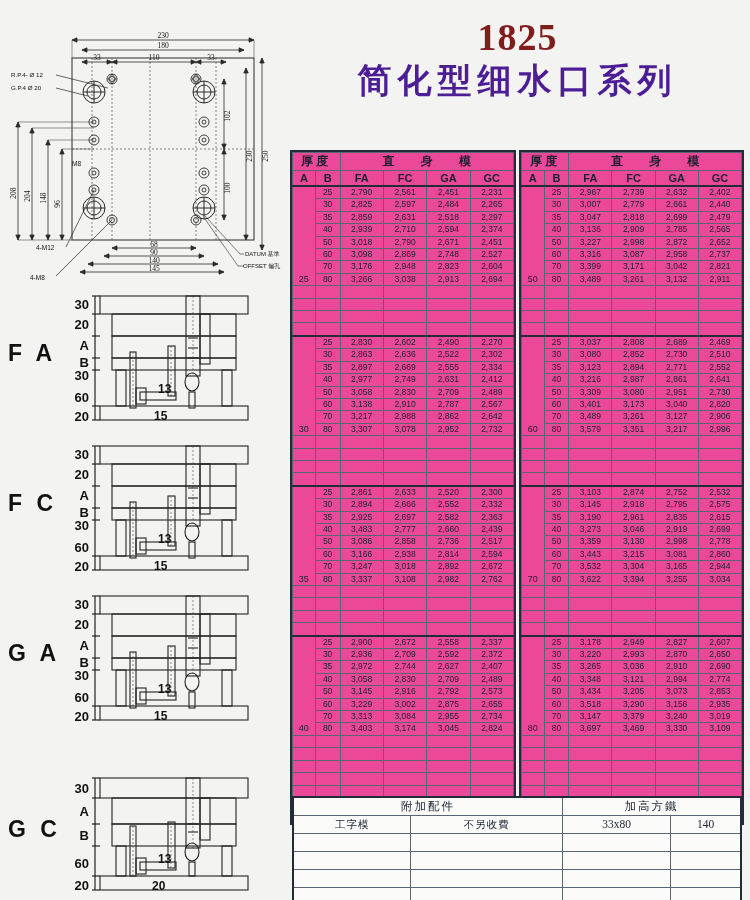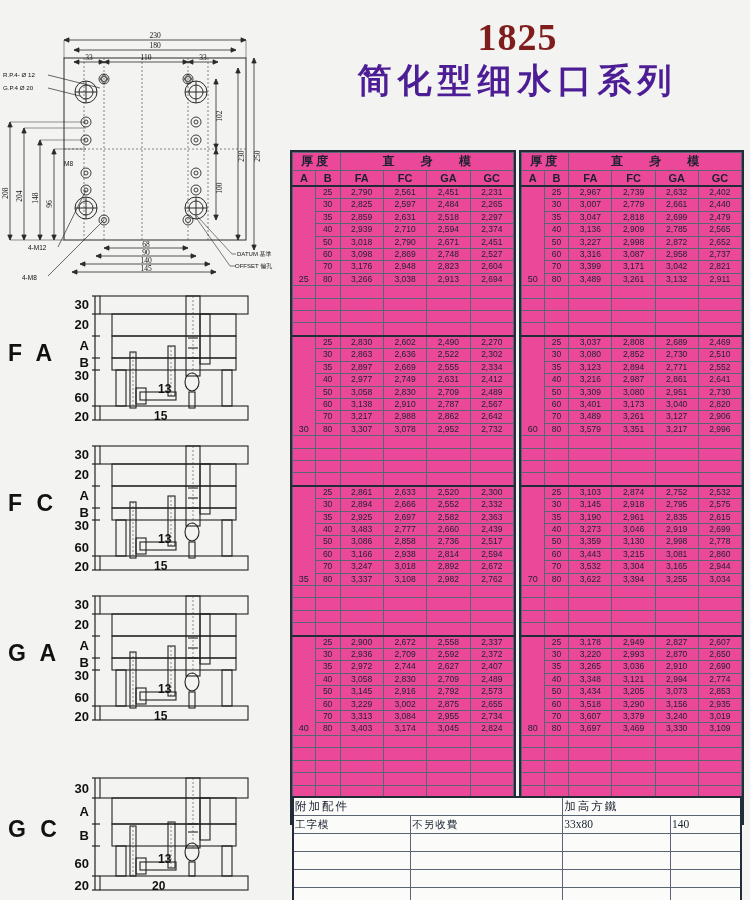--- a/index.html
+++ b/index.html
@@ -20,21 +20,21 @@
     font-size: 38px; font-weight: bold; letter-spacing: 1px; line-height: 1.05;
     color: #7f1d1d;
   }
   #title-cn {
     font-family: "DejaVu Sans", sans-serif;
     font-size: 34px; font-weight: bold; letter-spacing: 6px; line-height: 1.2;
     margin-top: 2px; color: #4c1d95;
   }
 
   
-  #plan-drawing { position: absolute; left: 0; top: 18px; width: 285px; height: 265px; }
+  #plan-drawing { position: absolute; left: 8px; top: 18px; width: 285px; height: 265px; }
   #plan-drawing svg { display: block; }
 
   
   .elev { position: absolute; left: 0; width: 285px; height: 148px; }
   .elev svg { display: block; }
   .elev-label {
     position: absolute; left: 8px; top: 52px;
     font-family: "Liberation Sans", sans-serif;
     font-size: 23px; font-weight: bold; letter-spacing: 4px;
   }
@@ -74,21 +74,21 @@
   .spec-table tr.thick-top > td { border-top: 2px solid #222b38; }
   .spec-table .blank-row td { height: 11.4px; }
 
   
   #accessory-table {
     position: absolute; left: 292px; top: 796px; width: 450px;
     border-collapse: collapse; background: #fbfbfa;
     font-family: "DejaVu Sans", sans-serif;
   }
   #accessory-table td {
-    border: 1px solid #5a6473; text-align: left;
+    border: 1px solid #5a6473; text-align: center;
     height: 15px; line-height: 15px; font-size: 11px; color: #1a2230;
   }
   #accessory-table td.grp { font-size: 11.5px; letter-spacing: 2px; }
   #accessory-table td.sub { font-size: 10.5px; letter-spacing: 1px; margin-top: 32px; }
   #accessory-table td.num { font-family: "Liberation Serif", serif; font-size: 11.5px; }
   #accessory-table td.empty { height: 13px; }
   #accessory-table { border: 2px solid #222b38; }
 
   .tbl-outer { outline: 2px solid #222b38; }
 </style>
@@ -1236,21 +1236,21 @@
       </tr>
       <tr>
         <td class="col-b">60</td>
         <td class="col-v">3,518</td>
         <td class="col-v">3,290</td>
         <td class="col-v">3,156</td>
         <td class="col-v">2,935</td>
       </tr>
       <tr>
         <td class="col-b">70</td>
-        <td class="col-v">3,607</td>
+        <td class="col-v">3,147</td>
         <td class="col-v">3,379</td>
         <td class="col-v">3,240</td>
         <td class="col-v">3,019</td>
       </tr>
       <tr>
         <td class="col-b">80</td>
         <td class="col-v">3,697</td>
         <td class="col-v">3,469</td>
         <td class="col-v">3,330</td>
         <td class="col-v">3,109</td>

